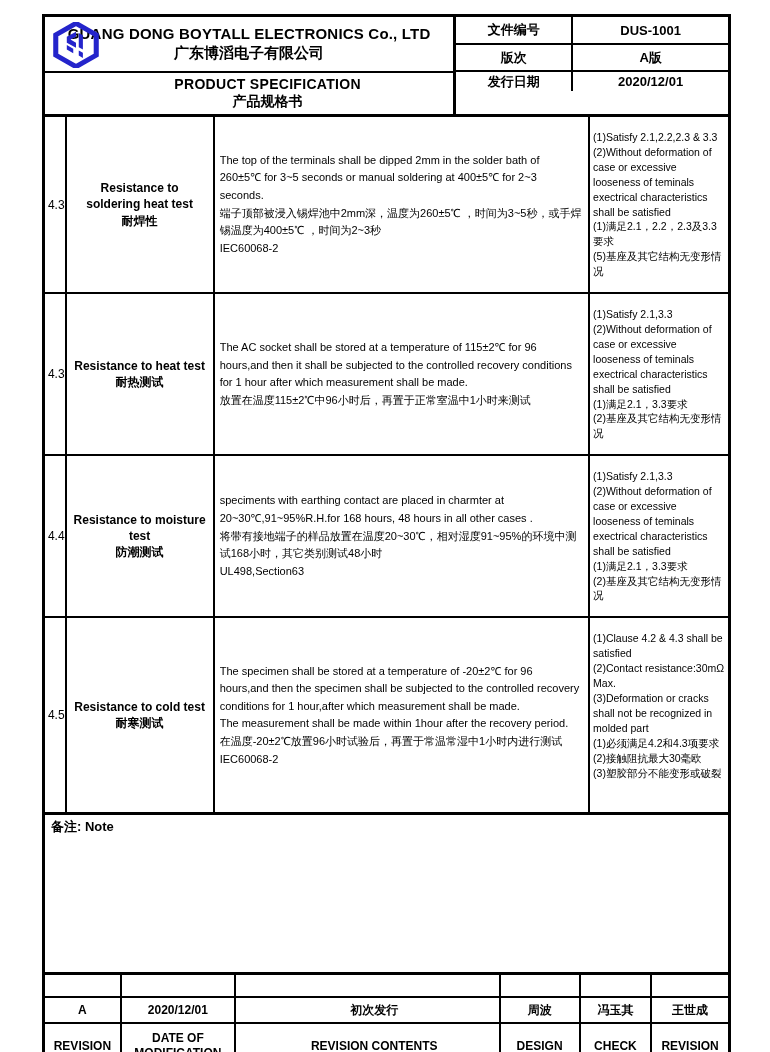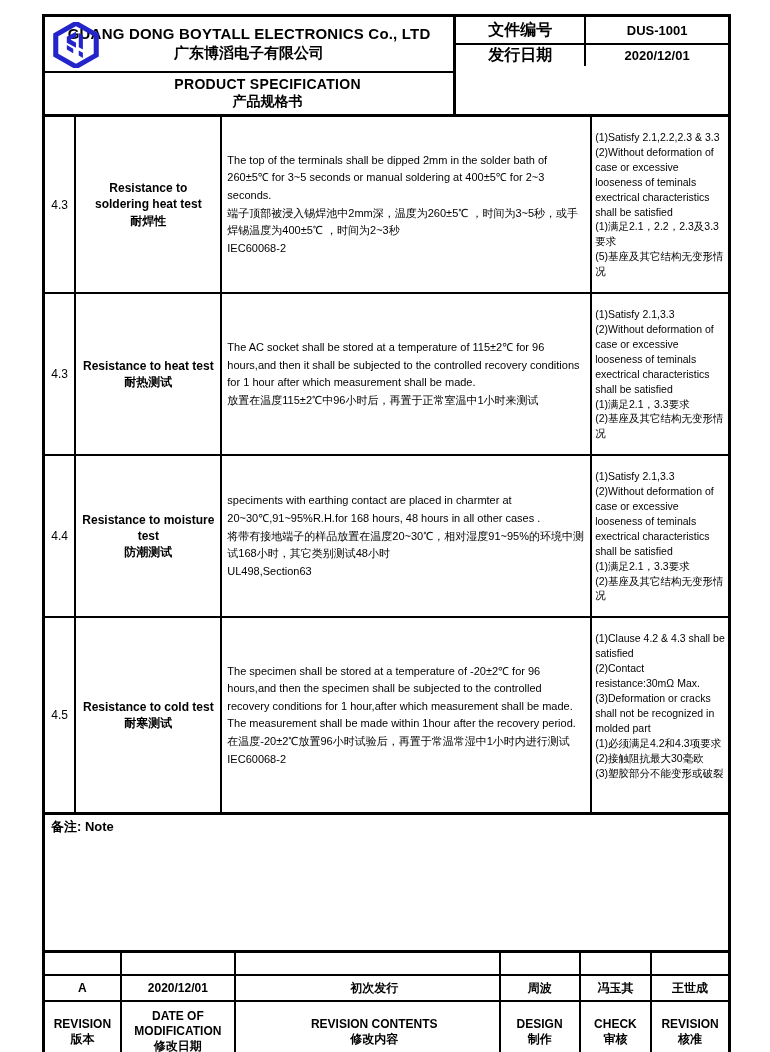--- a/index.html
+++ b/index.html
@@ -36,42 +36,42 @@
   .company-cn { font-size: 15px; font-weight: bold; margin-top: 2px; }
   .logo { position: absolute; left: 7px; top: 5px; width: 48px; height: 46px; }
   .hdr-title {
     height: 41px; display: flex; flex-direction: column;
     align-items: center; justify-content: center; margin-left: 37px;
   }
   .title-en { font-size: 14px; font-weight: bold; letter-spacing: .3px; }
   .title-cn { font-size: 14px; font-weight: bold; margin-top: 1px; }
   .hdr-right { width: 273px; }
   .hdr-right table td { text-align: center; font-weight: bold; vertical-align: middle; }
-  .hdr-right .lbl { width: 129px; font-size: 16px; }
+  .hdr-right .lbl { width: 116px; font-size: 13px; }
   .hdr-right .val { font-size: 13px; }
   .row-a td { height: 27px; }
   .row-b td { height: 27px; }
   .row-c td { height: 20px; }
   .row-d td { height: 20px; }
 
   
   .spec { border-bottom: 3px solid #000; }
   .spec td { vertical-align: middle; }
-  .spec .c-no   { width: 30px;  text-align: center; font-size: 12px; }
+  .spec .c-no   { width: 20px;  text-align: right; font-size: 12px; }
   .spec .c-name { width: 144px; text-align: center; font-size: 12px; font-weight: bold; white-space: pre-line; line-height: 1.35; }
   .spec .c-desc { width: 365px; font-size: 11px; line-height: 1.6; padding: 16px 5px; white-space: pre-line; }
   .spec .c-req  { width: 135px; font-size: 10.5px; line-height: 1.42; padding: 13px 3px; vertical-align: top; white-space: pre-line; }
   .spec tr.r1 td { height: 176px; }
   .spec tr.r2 td { height: 151px; }
   .spec tr.r3 td { height: 148px; }
   .spec tr.r4 td { height: 195px; }
 
   
   .note {
-    height: 138px; border-bottom: 3px solid #000;
+    height: 160px; border-bottom: 3px solid #000;
     padding: 3px 6px; font-size: 13px; font-weight: bold;
   }
 
   
   .rev td { text-align: center; vertical-align: middle; font-weight: bold; }
   .rev .c1 { width: 71px; }
   .rev .c2 { width: 107px; }
   .rev .c3 { width: 248px; padding-left: 14px; }
   .rev .c4 { width: 75px; }
   .rev .c5 { width: 67px; }
@@ -103,20 +103,24 @@
         <div class="title-cn">产品规格书</div>
       </div>
     </div>
     <div class="hdr-right">
       <table>
         <tbody>
             <tr class="row-a">
           <td class="lbl">文件编号</td>
           <td class="val">DUS-1001</td>
         </tr>
+        <tr class="row-b">
+          <td class="lbl">版次</td>
+          <td class="val">A版</td>
+        </tr>
         <tr class="row-c">
           <td class="lbl">发行日期</td>
           <td class="val">2020/12/01</td>
         </tr>
       </tbody>
         </table>
     </div>
   </div>
 
   <div class="spec">

